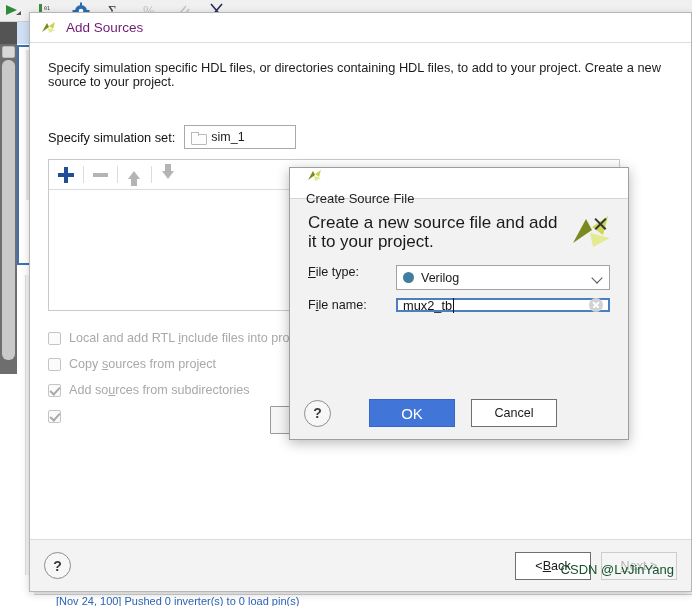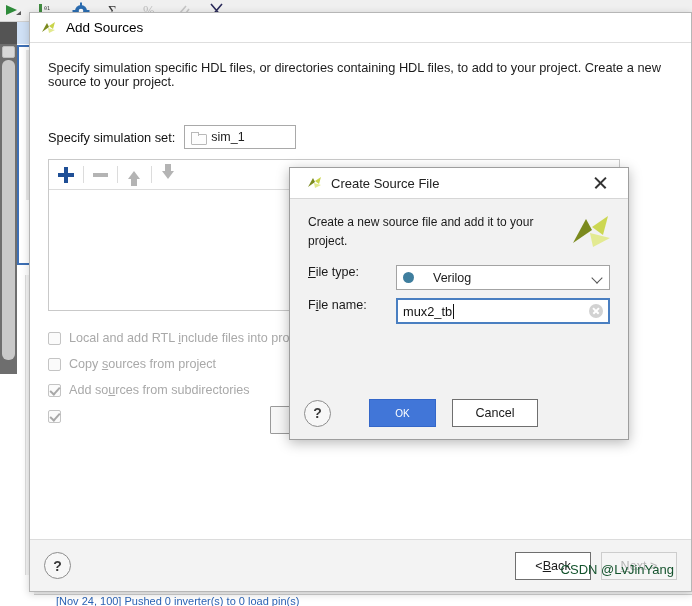--- a/index.html
+++ b/index.html
@@ -78,21 +78,21 @@
   
   .dlg-outer {
     position: absolute; left: 29px; top: 12px; width: 663px; height: 580px;
     background: #ffffff; border: 1px solid #b6b6b6;
     box-shadow: 0 2px 8px rgba(0,0,0,.18);
   }
   .dlg-titlebar {
     height: 30px; background: #ffffff; border-bottom: 1px solid #dedede;
     display: flex; align-items: center; padding: 0 10px; gap: 8px;
   }
-  .dlg-title-text { font-size: 13.5px; color: #000000; }
+  .dlg-title-text { font-size: 13.5px; color: #701a75; }
   .xlogo { width: 18px; height: 16px; flex: none; }
 
   .dlg-body {
     position: relative; height: 496px; background: #ffffff;
     padding: 18px 20px 0 18px;
   }
   .hdr-title {
     font-size: 14.5px; font-weight: bold; color: #111; margin: 4px 0 12px 0;
   }
   .hdr-desc {
@@ -190,45 +190,45 @@
   }
 
   
   .dlg-inner {
     position: absolute; left: 289px; top: 167px; width: 340px; height: 273px;
     background: #f2f2f2; border: 1px solid #9e9e9e;
     box-shadow: 0 3px 12px rgba(0,0,0,.28);
   }
   .inner-titlebar {
     height: 31px; background: #ffffff; border-bottom: 1px solid #d6d6d6;
-    display: flex; align-items: center; padding: 0 16px; gap: 7px;
+    display: flex; align-items: flex-start; padding: 0 16px; gap: 7px; flex-direction: column;
   }
   .inner-title-text { font-size: 13px; color: #222; }
   .close-x {
     margin-left: auto; width: 22px; height: 22px; position: relative;
   }
   .close-x::before, .close-x::after {
     content:""; position:absolute; left:3px; top:10px; width:15px; height:1.6px; background:#333;
   }
   .close-x::before { transform: rotate(45deg); }
   .close-x::after  { transform: rotate(-45deg); }
 
   .inner-intro {
     display: flex; align-items: flex-start; padding: 14px 14px 6px 18px; gap: 10px;
   }
-  .inner-intro-text { font-size: 12px; color: #1a1a1a; line-height: 19px; flex: 1; }
+  .inner-intro-text { font-size: 17px; color: #1a1a1a; line-height: 19px; flex: 1; }
   .big-logo { width: 46px; height: 42px; flex: none; margin-top: -2px; }
 
   .form { padding: 6px 18px 0 18px; }
   .form-row { display: flex; align-items: flex-start; height: 33px; }
   .form-label { width: 88px; font-size: 12.6px; color: #1a1a1a; }
   .form-label u { text-decoration: underline; }
   .combo {
     flex: 1; height: 25px; border: 1px solid #a3a3a3; background: #ffffff;
-    display: flex; align-items: center; padding: 0 6px; gap: 19px;
+    display: flex; align-items: center; padding: 0 6px; gap: 7px;
     font-size: 12.5px; color: #1a1a1a; position: relative;
   }
   .chev {
     margin-left: auto; width: 10px; height: 10px; position: relative; flex: none;
   }
   .chev::before {
     content:""; position:absolute; left:0; top:1px; width:7px; height:7px;
     border: solid #555; border-width: 0 1.6px 1.6px 0; transform: rotate(45deg);
   }
   .dot-verilog {
@@ -236,21 +236,21 @@
   }
   .loc-ico { width: 13px; height: 11px; flex: none; position: relative; }
   .loc-ico::before {
     content:""; position:absolute; left:0; top:1px; width:13px; height:8px;
     background:#d9d9d9; border:1px solid #b0b0b0; border-radius:1px;
   }
   .loc-ico::after {
     content:""; position:absolute; left:1px; top:6px; width:3px; height:3px; background:#4a4a4a;
   }
   .textfield {
-    flex: 1; height: 26px; border: 2px solid #4a7fc1; background: #ffffff;
+    flex: 1; height: 14px; border: 2px solid #4a7fc1; background: #ffffff;
     display: flex; align-items: center; padding: 0 5px;
     font-size: 12.8px; color: #111; position: relative;
   }
   .caret {
     display:inline-block; width: 1px; height: 15px; background:#111; margin-left:1px;
   }
   .clear-ico {
     margin-left: auto; width: 14px; height: 14px; border-radius: 50%;
     background: #d2d2d2; position: relative; flex: none;
   }
@@ -258,22 +258,22 @@
     content:""; position:absolute; left:3px; top:6.2px; width:8px; height:1.6px; background:#ffffff;
   }
   .clear-ico::before { transform: rotate(45deg); }
   .clear-ico::after  { transform: rotate(-45deg); }
 
   .inner-footer {
     position: absolute; left: 0; bottom: 0; width: 338px; height: 52px;
     display: flex; align-items: center; padding: 0 14px;
   }
   .ok-btn {
-    width: 67px; height: 28px; background: #4176d8; border: 1px solid #3467c9;
-    color: #ffffff; font-size: 10px; display: flex; align-items: center;
+    width: 86px; height: 28px; background: #4176d8; border: 1px solid #3467c9;
+    color: #ffffff; font-size: 15px; display: flex; align-items: center;
     justify-content: center; margin-left: 38px;
   }
   .cancel-btn {
     width: 86px; height: 28px; background: #ffffff; border: 1px solid #6f6f6f;
     color: #1a1a1a; font-size: 12.6px; display: flex; align-items: center;
     justify-content: center; margin-left: 16px;
   }
   .inner-help {
     width: 27px; height: 27px; border-radius: 50%;
     border: 1px solid #8d8d8d; background: #f7f7f7;

